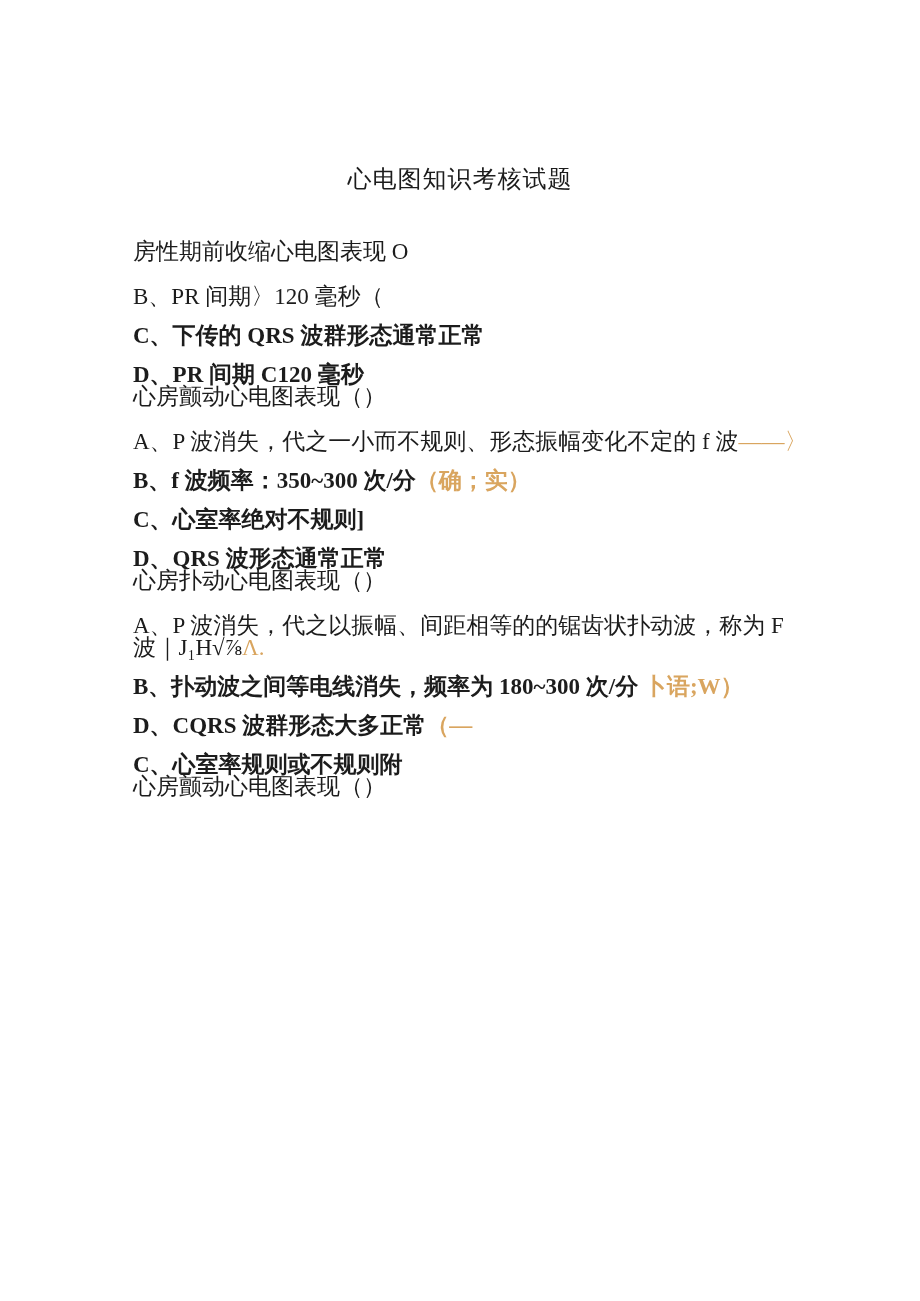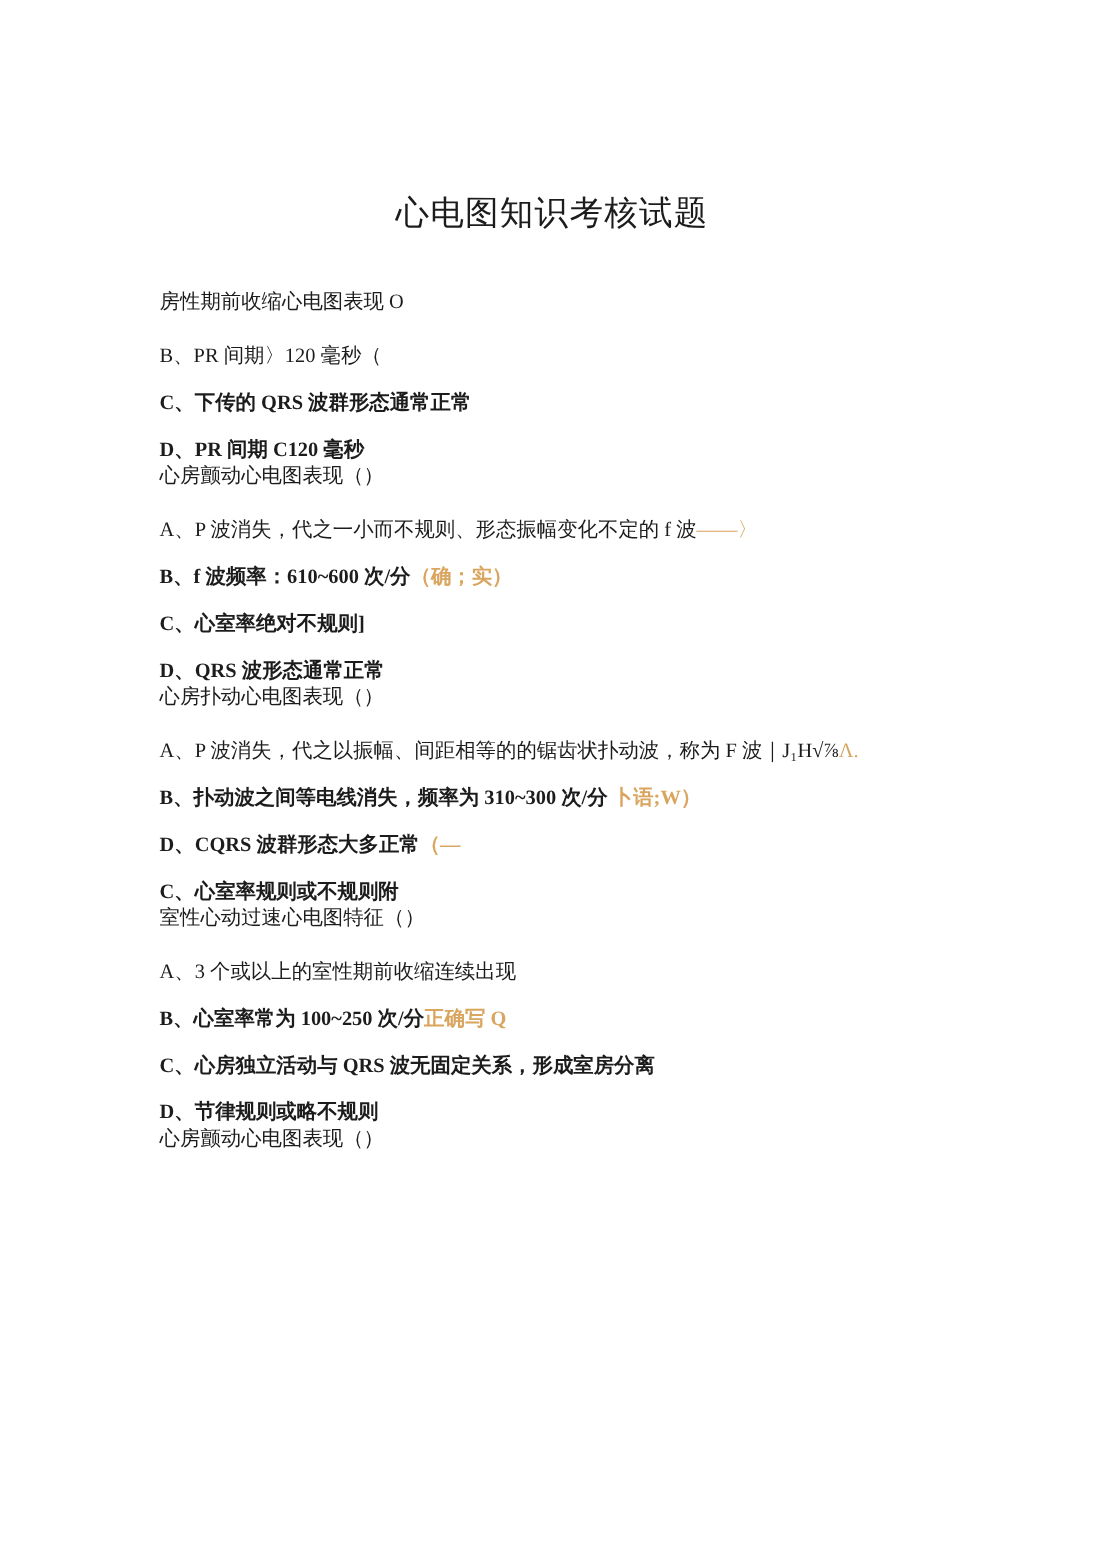--- a/index.html
+++ b/index.html
@@ -15,29 +15,29 @@
     height: 1301px;
     margin: 0 auto;
     background: var(--page-bg);
     font-family: "Liberation Serif", "DejaVu Serif", serif;
     color: var(--text-color);
     overflow: hidden;
   }
   .doc-title {
     margin: 0;
     padding-top: 164px;
-    font-size: 28px;
+    font-size: 24px;
     line-height: 30px;
     font-weight: 400;
     text-align: center;
     letter-spacing: 1px;
   }
   .content {
     padding: 0 110px 0 133px;
-    font-size: 17px;
+    font-size: 23px;
     line-height: 22px;
   }
   .content p { margin: 0; }
   .stem { margin-top: 26px; }
   .question:first-child .stem { margin-top: 47px; }
   .stem + .option { margin-top: 23px; }
   .option + .option { margin-top: 17px; font-weight: bold; }
   .note { color: var(--annotation-color); }
 </style>
 </head>
@@ -48,35 +48,28 @@
   <div class="content" id="questions">
       <div class="question">
         <p class="stem">房性期前收缩心电图表现 O</p>
         <p class="option"><span>B、PR 间期〉120 毫秒（</span></p>
         <p class="option"><span>C、下传的 QRS 波群形态通常正常</span></p>
         <p class="option"><span>D、PR 间期 C120 毫秒</span></p>
       </div>
       <div class="question">
         <p class="stem">心房颤动心电图表现（）</p>
         <p class="option"><span>A、P 波消失，代之一小而不规则、形态振幅变化不定的 f 波</span><span class="note">——〉</span></p>
-        <p class="option"><span>B、f 波频率：610~600 次/分</span><span class="note">（确；实）</span></p>
+        <p class="option"><span>B、f 波频率：350~300 次/分</span><span class="note">（确；实）</span></p>
         <p class="option"><span>C、心室率绝对不规则]</span></p>
         <p class="option"><span>D、QRS 波形态通常正常</span></p>
       </div>
       <div class="question">
         <p class="stem">心房扑动心电图表现（）</p>
         <p class="option"><span>A、P 波消失，代之以振幅、间距相等的的锯齿状扑动波，称为 F 波｜J₁H√⅞</span><span class="note">Λ.</span></p>
-        <p class="option"><span>B、扑动波之间等电线消失，频率为 310~300 次/分 </span><span class="note">卜语;W）</span></p>
+        <p class="option"><span>B、扑动波之间等电线消失，频率为 180~300 次/分 </span><span class="note">卜语;W）</span></p>
         <p class="option"><span>D、CQRS 波群形态大多正常</span><span class="note">（—</span></p>
         <p class="option"><span>C、心室率规则或不规则附</span></p>
-      </div>
-      <div class="question">
-        <p class="stem">室性心动过速心电图特征（）</p>
-        <p class="option"><span>A、3 个或以上的室性期前收缩连续出现</span></p>
-        <p class="option"><span>B、心室率常为 100~250 次/分</span><span class="note">正确写 Q</span></p>
-        <p class="option"><span>C、心房独立活动与 QRS 波无固定关系，形成室房分离</span></p>
-        <p class="option"><span>D、节律规则或略不规则</span></p>
       </div>
       <div class="question">
         <p class="stem">心房颤动心电图表现（）</p>
       </div>
     </div>
 </div>
 
 </body></html>

